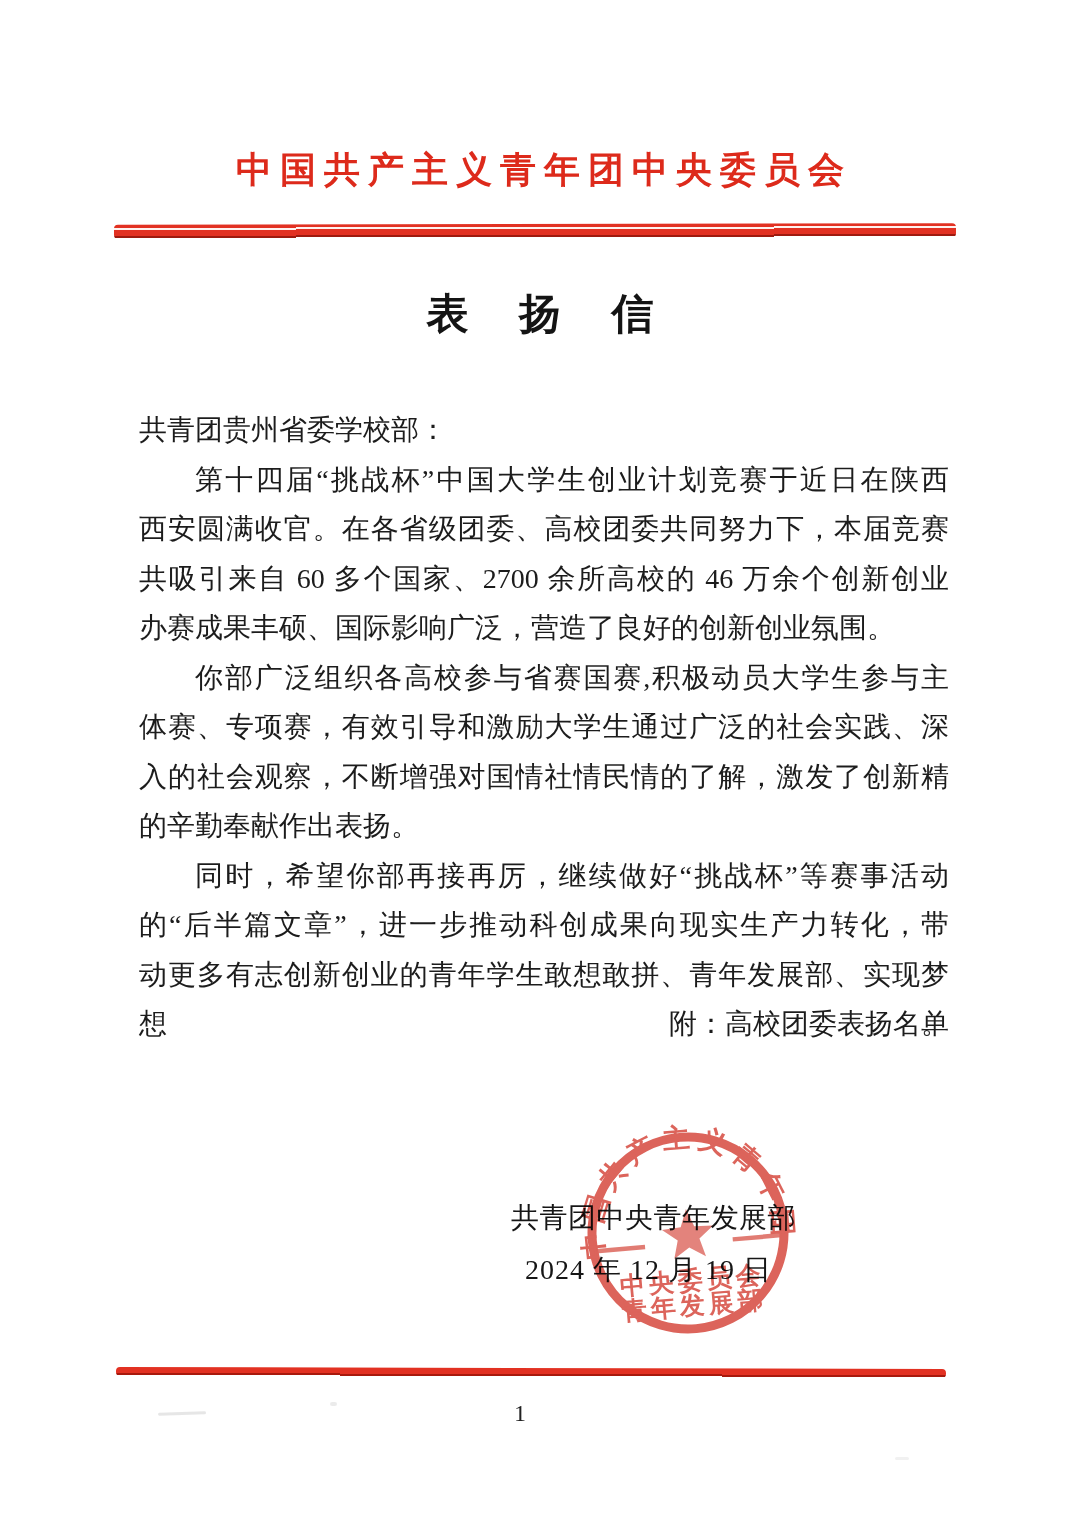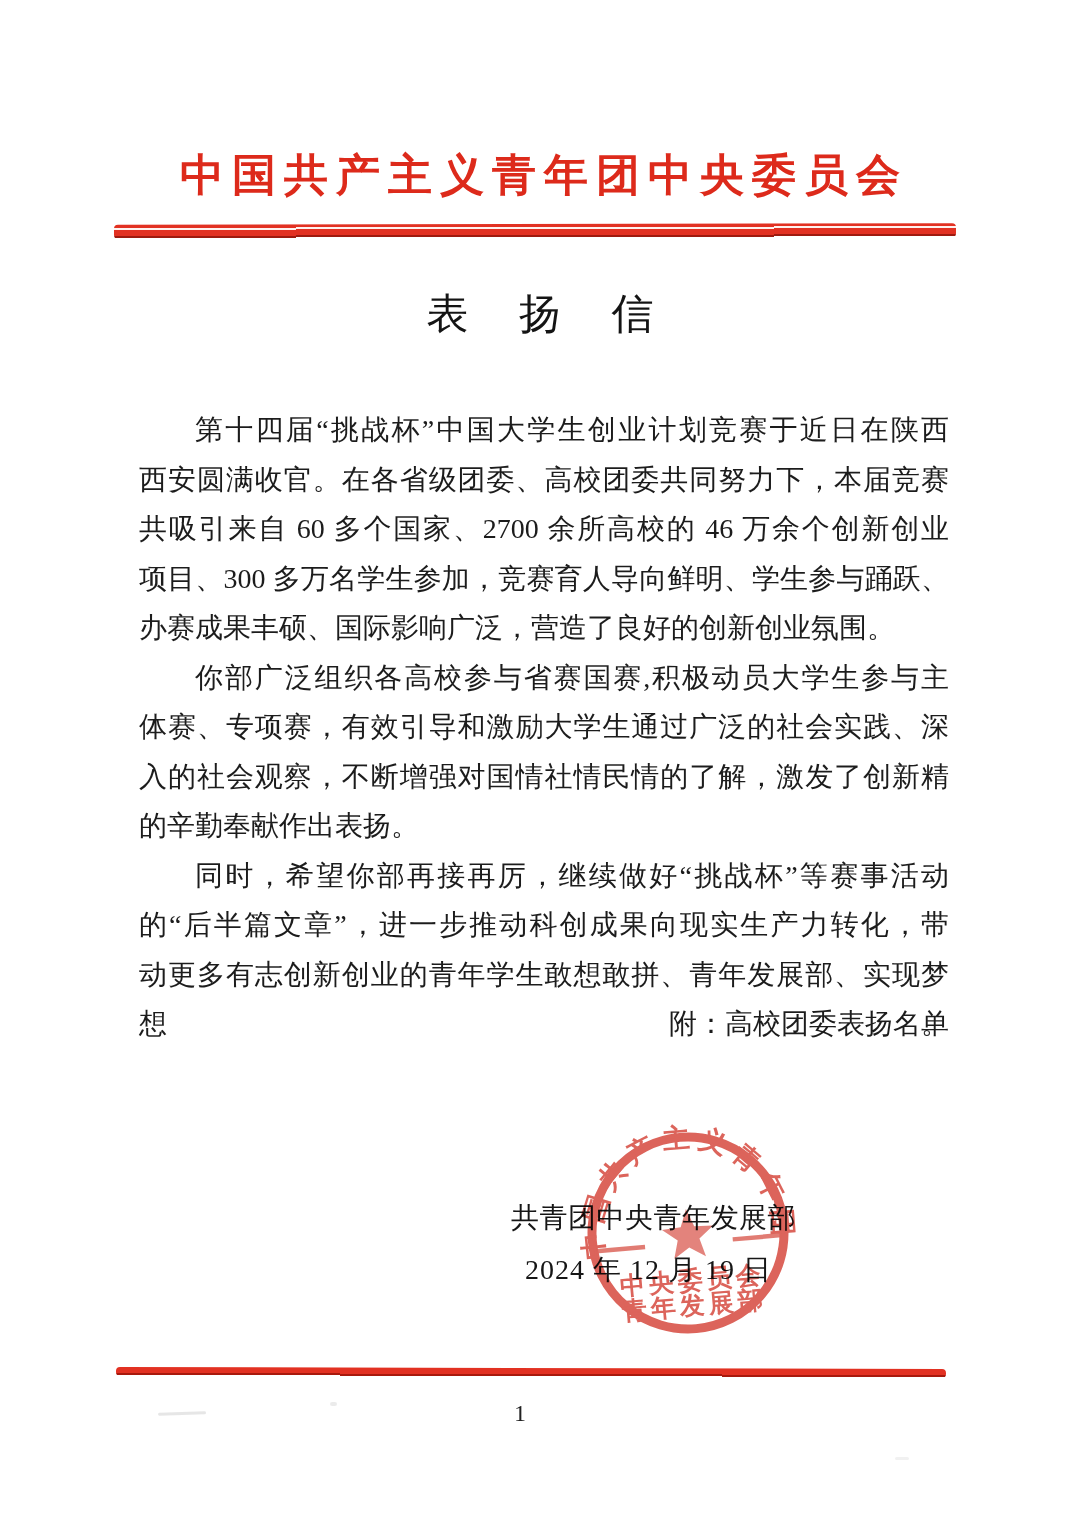--- a/index.html
+++ b/index.html
@@ -3,36 +3,36 @@
 <meta charset="utf-8">
 <style>
   html,body{margin:0;padding:0;background:#ffffff;}
   .page{
     position:relative;width:1080px;height:1527px;background:#ffffff;
     font-family:"Liberation Serif","DejaVu Serif",serif;color:#1d1d1d;overflow:hidden;
   }
   
   .letterhead{
     position:absolute;top:146px;left:0;width:100%;text-align:center;
-    font-size:44px;font-weight:700;color:#dd2a1b;letter-spacing:8px;text-indent:8px;
+    font-size:36px;font-weight:700;color:#dd2a1b;letter-spacing:8px;text-indent:8px;
     white-space:nowrap;
   }
   .rule-top{
     position:absolute;left:114px;top:224px;width:842px;height:14px;border-radius:4px;
     background:linear-gradient(180deg,#e23122 0,#e23122 3px,#fff2ef 3px,#fff2ef 5px,#e23122 5px,#e23122 11px,#9e1a0f 11px,#9e1a0f 13px,transparent 13px);
     transform:rotate(-0.12deg);
   }
   .rule-bottom{
     position:absolute;left:116px;top:1368px;width:830px;height:9px;border-radius:4px;
     background:linear-gradient(180deg,#e23122 0,#e23122 6px,#a8190d 6px,#a8190d 8px,transparent 8px);
     transform:rotate(0.15deg);
   }
   .doc-title{
     position:absolute;top:286px;left:0;width:100%;text-align:center;
-    font-size:42px;font-weight:400;color:#141414;letter-spacing:20px;text-indent:20px;
+    font-size:42px;font-weight:700;color:#141414;letter-spacing:20px;text-indent:20px;
     white-space:nowrap;
   }
   
   .body{
     position:absolute;left:139px;top:405px;width:810px;
     font-size:28px;line-height:49.5px;color:#1c1c1c;
   }
   .ln{height:49.5px;overflow:visible;}
   .jf{text-align:justify;text-align-last:justify;}
   .ind{text-indent:56px;text-align:right;}
@@ -63,24 +63,24 @@
 <body>
 
 <div class="page">
 
   <div class="letterhead">中国共产主义青年团中央委员会</div>
   <div class="rule-top"></div>
 
   <div class="doc-title">表 扬 信</div>
 
   <div class="body">
+    <div class="ln">共青团贵州省委学校部：</div>
     <div class="ln jf ind">第十四届“挑战杯”中国大学生创业计划竞赛于近日在陕西</div>
     <div class="ln jf">西安圆满收官。在各省级团委、高校团委共同努力下，本届竞赛</div>
     <div class="ln jf">共吸引来自 60 多个国家、2700 余所高校的 46 万余个创新创业</div>
-    <div class="ln jf">项目、300 多万名学生参加，竞赛育人导向鲜明、学生参与踊跃、</div>
     <div class="ln">办赛成果丰硕、国际影响广泛，营造了良好的创新创业氛围。</div>
     <div class="ln jf ind">你部广泛组织各高校参与省赛国赛,积极动员大学生参与主</div>
     <div class="ln jf">体赛、专项赛，有效引导和激励大学生通过广泛的社会实践、深</div>
     <div class="ln jf">入的社会观察，不断增强对国情社情民情的了解，激发了创新精</div>
     <div class="ln">的辛勤奉献作出表扬。</div>
     <div class="ln jf ind">同时，希望你部再接再厉，继续做好“挑战杯”等赛事活动</div>
     <div class="ln jf">的“后半篇文章”，进一步推动科创成果向现实生产力转化，带</div>
     <div class="ln jf">动更多有志创新创业的青年学生敢想敢拼、青年发展部、实现梦想。</div>
     <div class="ln ind">附：高校团委表扬名单</div>
   </div>

